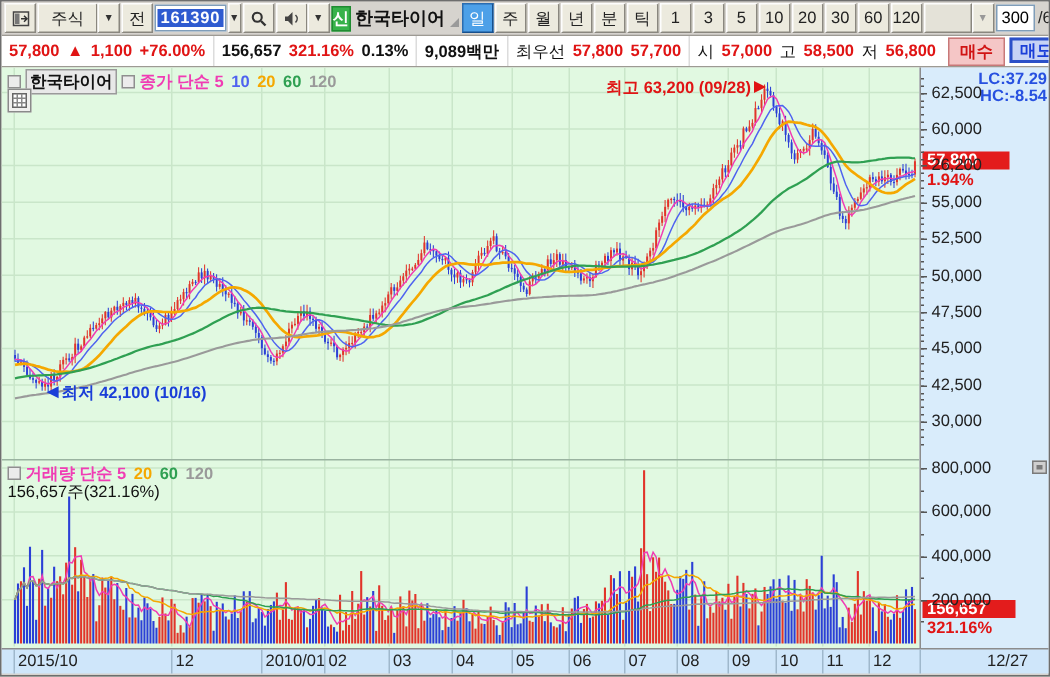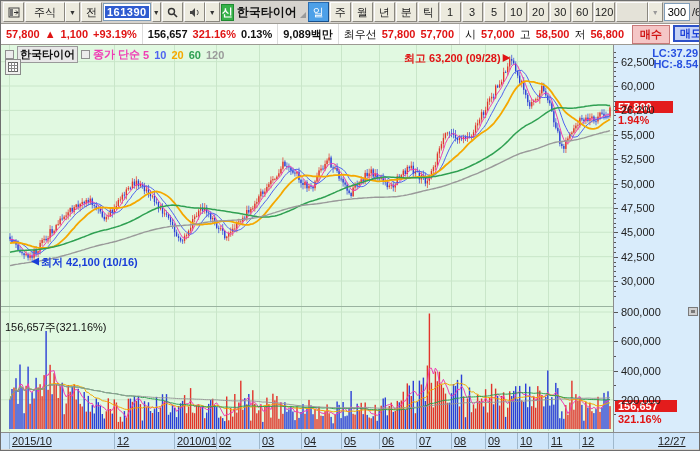--- a/index.html
+++ b/index.html
@@ -31,21 +31,21 @@
   .buy-btn{width:36px;height:17px;background:#f5c6c6;border:1px solid #c87878;color:#d01414;
            font-size:11px;font-weight:bold;display:flex;align-items:center;justify-content:center;margin-left:3px;}
   .sell-btn{width:36px;height:17px;background:#c6d3f5;border:2px solid #2b50c8;color:#1a3ed8;
             font-size:11px;font-weight:bold;display:flex;align-items:center;justify-content:center;margin:0 2px 0 3px;box-sizing:border-box;}
   
   .plot{position:absolute;top:44px;left:0;width:612px;height:387px;background:#e1f9e1;}
   .axis-strip{position:absolute;top:44px;left:612px;width:88px;height:387px;background:#d9ecfb;border-left:1px solid #8c8c8c;box-sizing:border-box;}
   .xaxis{position:absolute;top:431px;left:0;width:700px;height:17px;background:#cfe6fa;border-top:1px solid #8c8c8c;box-sizing:border-box;}
   .tick-label{position:absolute;font-size:11px;color:#222;left:7px;white-space:nowrap;}
   .tickmark{position:absolute;left:0;height:1px;background:#555;}
-  .x-label{position:absolute;top:2px;font-size:11px;color:#222;white-space:nowrap;text-decoration:underline;}
+  .x-label{position:absolute;top:2px;font-size:11px;color:#222;white-space:nowrap;}
   .x-sep{position:absolute;top:0;width:1px;height:16px;background:#9fb8cc;}
   .lc-hc{position:absolute;right:3px;font-size:11px;font-weight:bold;color:#2750e0;text-align:right;}
   .pbox{position:absolute;left:1px;background:#e31c1c;color:#fff;font-size:11px;font-weight:bold;
         line-height:12px;height:12px;padding:0 3px;white-space:nowrap;}
   .pbox-pct{position:absolute;left:4px;font-size:11px;font-weight:bold;color:#e01414;white-space:nowrap;}
   .legend{position:absolute;display:flex;align-items:center;gap:3px;font-size:11px;font-weight:bold;white-space:nowrap;}
   .sq{width:7px;height:7px;background:#ececec;border:1px solid #8f8f8f;}
   .name-chip{border:1px solid #9a9a9a;background:#e8e8e8;color:#111;padding:0 2px;font-size:11px;}
   .pink{color:#f03cb4;}
   .vol-summary{position:absolute;font-size:11px;color:#111;white-space:nowrap;}
@@ -117,21 +117,21 @@
       </div>
     <span class="slash">/600</span>
 
   </div>
 
   <div class="infobar">
     <div class="cell">
       <span class="red">57,800</span>
       <span class="red">▲</span>
       <span class="red">1,100</span>
-      <span class="red">+93.19%</span>
+      <span class="red">+76.00%</span>
     </div>
     <div class="cell">
       <span class="blk">156,657</span>
       <span class="red">321.16%</span>
       <span class="blk">0.13%</span>
     </div>
     <div class="cell">
       <span class="blk">9,089백만</span>
     </div>
     <div class="cell">
@@ -1120,20 +1120,25 @@
     <span class="pink">종가 단순</span>
     <span id="price-ma-list"><span style="color: rgb(240, 60, 180); margin-right: 5px;">5</span><span style="color: rgb(79, 99, 240); margin-right: 5px;">10</span><span style="color: rgb(245, 168, 0); margin-right: 5px;">20</span><span style="color: rgb(47, 160, 82); margin-right: 5px;">60</span><span style="color: rgb(154, 154, 154); margin-right: 5px;">120</span></span>
   </div>
   <div class="mini-btn" style="top:58px;left:4px">
     <svg width="10" height="10" viewBox="0 0 10 10">
         <rect x="0.5" y="0.5" width="9" height="9" fill="#fff" stroke="#666"></rect>
         <path d="M0.5 3.5h9M0.5 6.5h9M3.5 0.5v9M6.5 0.5v9" stroke="#888"></path>
       </svg>
   </div>
 
+  <div class="legend" style="top:307px;left:4px">
+    <span class="sq"></span>
+    <span class="pink">거래량 단순</span>
+    <span id="vol-ma-list"><span style="color: rgb(240, 60, 180); margin-right: 5px;">5</span><span style="color: rgb(245, 168, 0); margin-right: 5px;">20</span><span style="color: rgb(47, 160, 82); margin-right: 5px;">60</span><span style="color: rgb(154, 154, 154); margin-right: 5px;">120</span></span>
+  </div>
   <div class="vol-summary" style="top:319px;left:4px">156,657주(321.16%)</div>
 
   <div class="axis-strip" id="axis-strip">
     <div class="lc-hc" style="top:2px">LC:37.29</div>
     <div class="lc-hc" style="top:13px">HC:-8.54</div>
     <div class="pbox" style="top:56px;width:52px">57,800</div>
     <div class="pbox-pct" style="top:69px">1.94%</div>
     <div class="axis-mini" style="top:262px;right:3px"></div>
     <div class="pbox" style="top:355px;width:56px">156,657</div>
     <div class="pbox-pct" style="top:368px">321.16%</div>

